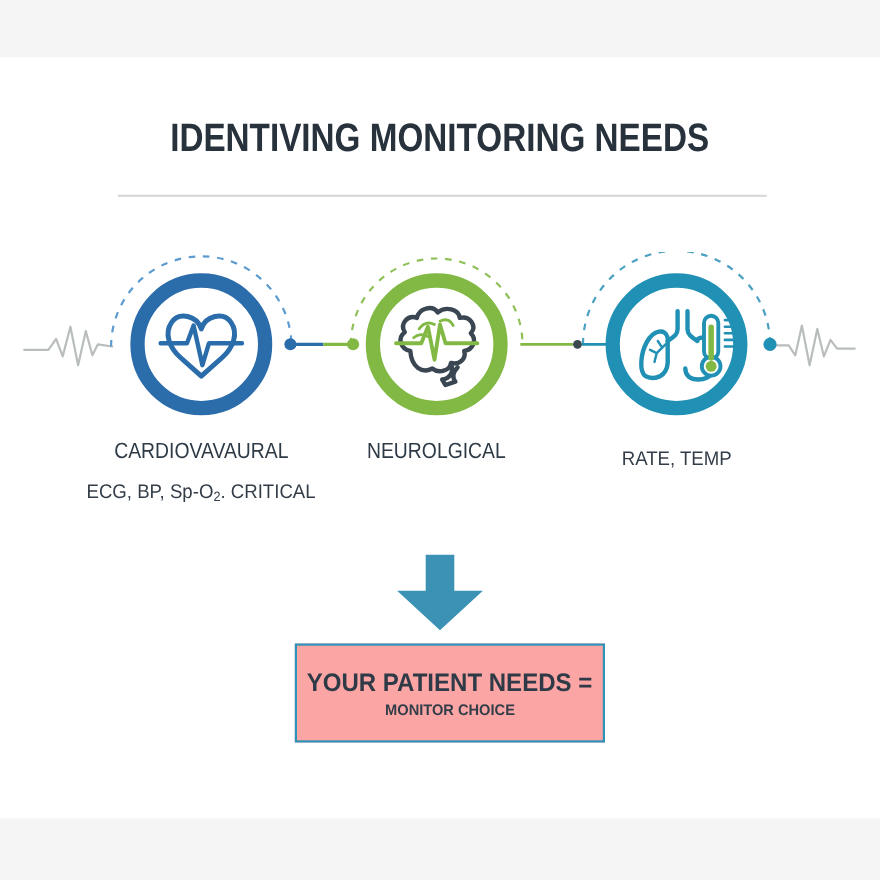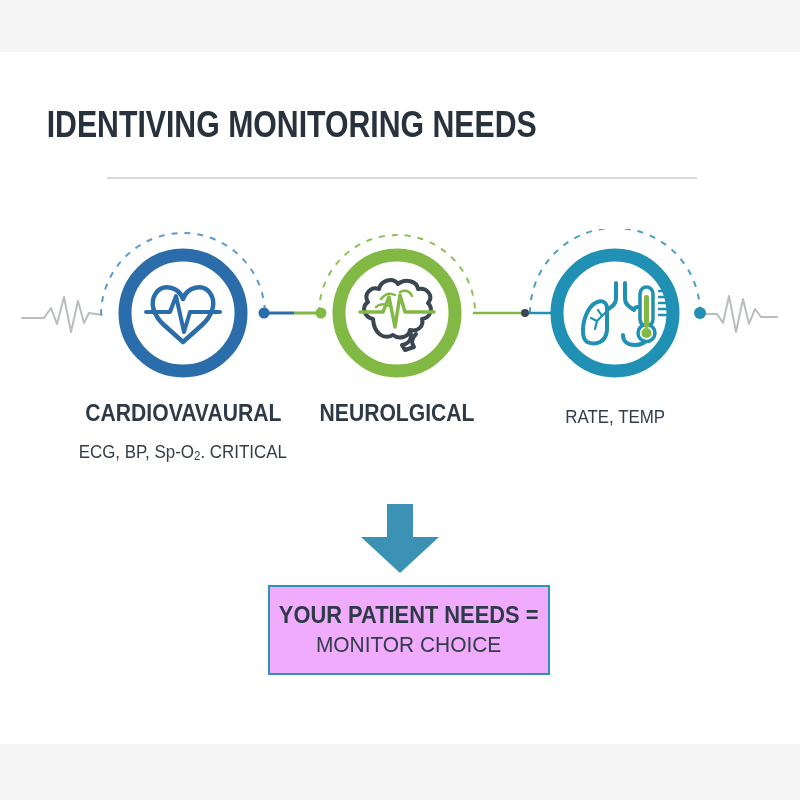--- a/index.html
+++ b/index.html
@@ -6,44 +6,44 @@
   body{
     width:800px;height:800px;position:relative;overflow:hidden;
     background:#ffffff;
     font-family:"Liberation Sans", sans-serif;
     color:#2e3a46;
   }
   .band{position:absolute;left:0;width:800px;background:#f5f5f6;}
   .band.top{top:0;height:52px;}
   .band.bottom{top:744px;height:56px;}
   .title{
-    position:absolute;top:104px;left:0;width:800px;text-align:left;
+    position:absolute;top:104px;left:0;width:800px;text-align:center;
     font-size:36px;font-weight:bold;letter-spacing:0px;color:#27323c;
   }
   .title .squeeze{display:inline-block;transform:scaleX(0.84);transform-origin:center;white-space:nowrap;}
   .rule{position:absolute;top:177px;left:107px;width:590px;height:2px;background:#d6d9d9;}
   .overlay{position:absolute;left:0;top:229px;width:800px;height:176px;}
   .col{position:absolute;top:399px;text-align:center;}
   .col .heading{
-    font-size:24px;font-weight:bold;color:#2e3a46;margin-bottom:7px;white-space:nowrap;
+    font-size:20px;font-weight:normal;color:#2e3a46;margin-bottom:7px;white-space:nowrap;
   }
   .col .heading .squeeze{display:inline-block;transform:scaleX(0.88);transform-origin:center;}
   .col .detail{
     font-size:18px;color:#333d48;line-height:36px;white-space:nowrap;
   }
   .col .detail .squeeze{display:inline-block;transform:scaleX(0.94);transform-origin:center;}
   .sub{font-size:0.68em;vertical-align:-0.18em;}
   .arrow-wrap{position:absolute;left:360px;top:504px;width:80px;height:70px;}
   .result-box{
     position:absolute;left:268px;top:585px;width:278px;height:86px;
-    background:#f0abfc;border:2px solid #2e93b8;
+    background:#fca5a5;border:2px solid #2e93b8;
     display:flex;flex-direction:column;align-items:center;justify-content:center;
   }
   .result-box .l1{font-size:23px;font-weight:bold;color:#2e3a46;white-space:nowrap;}
-  .result-box .l2{font-size:22px;font-weight:normal;color:#333d48;margin-top:3px;white-space:nowrap;}
+  .result-box .l2{font-size:14px;font-weight:bold;color:#333d48;margin-top:3px;white-space:nowrap;}
   .result-box .squeeze{display:inline-block;transform:scaleX(0.95);transform-origin:center;}
 </style>
 </head>
 <body>
 
 <div class="band top"></div>
 <div class="band bottom"></div>
 
 <div class="title">
   <span class="squeeze">IDENTIVING MONITORING NEEDS</span>

